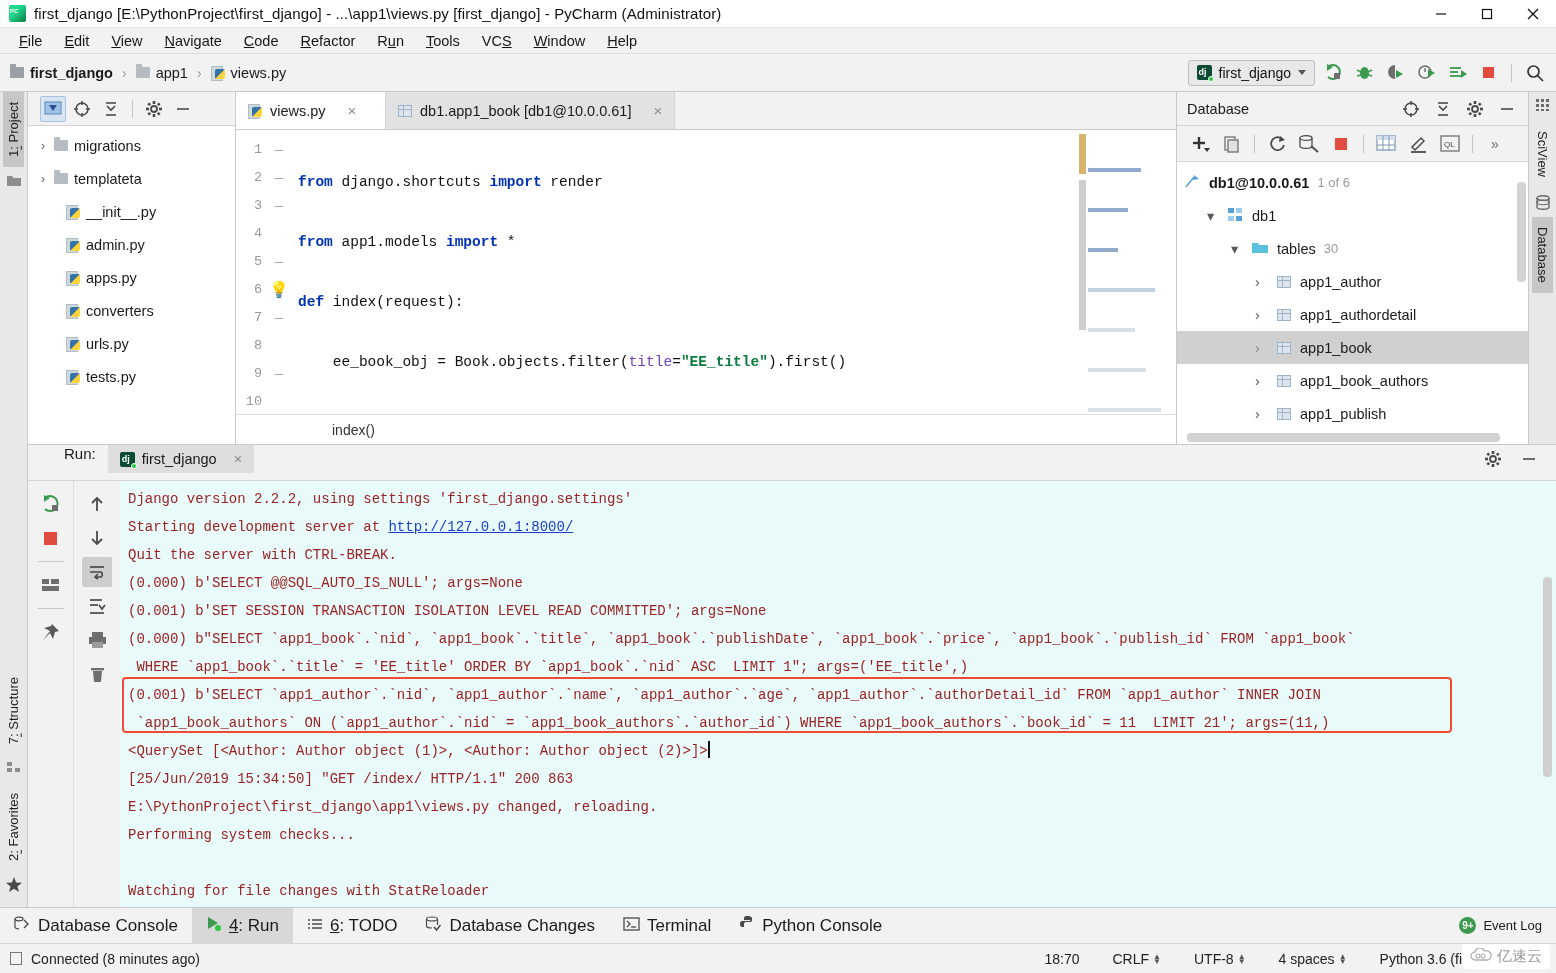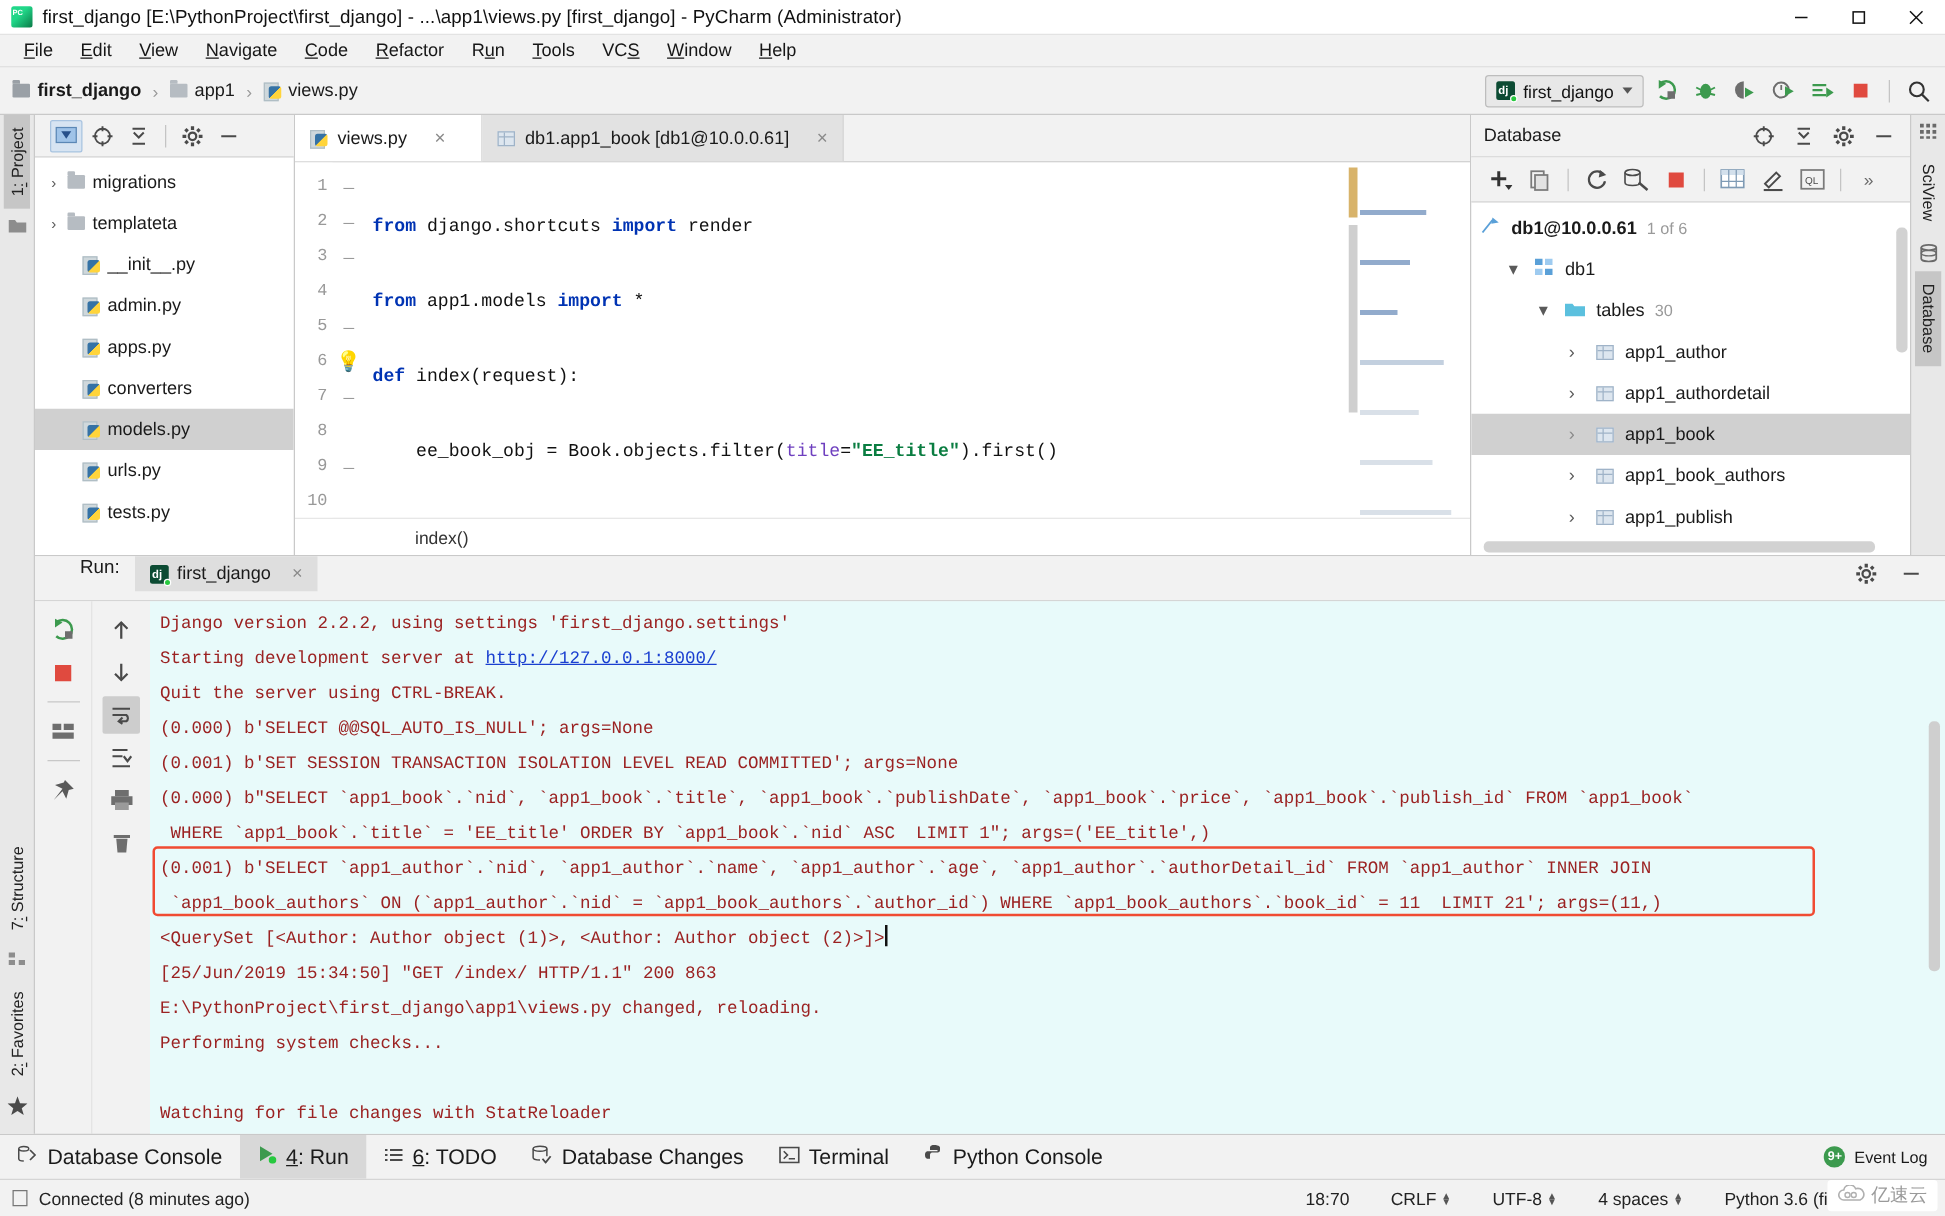--- a/index.html
+++ b/index.html
@@ -413,25 +413,20 @@
             </div>
             <div class="trow">
               <span class="tindent"></span>
               <span class="ic-py"></span>
               <span class="tlabel">apps.py</span>
             </div>
             <div class="trow">
               <span class="tindent"></span>
               <span class="ic-py"></span>
               <span class="tlabel">converters</span>
-            </div>
-            <div class="trow sel">
-              <span class="tindent"></span>
-              <span class="ic-py"></span>
-              <span class="tlabel">models.py</span>
             </div>
             <div class="trow">
               <span class="tindent"></span>
               <span class="ic-py"></span>
               <span class="tlabel">urls.py</span>
             </div>
             <div class="trow">
               <span class="tindent"></span>
               <span class="ic-py"></span>
               <span class="tlabel">tests.py</span>
@@ -797,21 +792,21 @@
             <div class="rt">
               <svg width="17" height="18">
                   <rect x="2" y="3" width="13" height="2.4" fill="#6e6e6e"></rect>
                   <path d="M4 6h9l-1 11H5z" fill="#6e6e6e"></path>
                 </svg>
             </div>
           </div>
           <div class="console">
             <div class="ln">Django version 2.2.2, using settings 'first_django.settings'</div>
             <div class="ln"><span>Starting development server at </span><a href="#">http://127.0.0.1:8000/</a></div>
-            <div class="ln">Quit the server using CTRL-BREAK.</div>
+            <div class="ln">Quit the server with CTRL-BREAK.</div>
             <div class="ln">(0.000) b'SELECT @@SQL_AUTO_IS_NULL'; args=None</div>
             <div class="ln">(0.001) b'SET SESSION TRANSACTION ISOLATION LEVEL READ COMMITTED'; args=None</div>
             <div class="ln">(0.000) b"SELECT `app1_book`.`nid`, `app1_book`.`title`, `app1_book`.`publishDate`, `app1_book`.`price`, `app1_book`.`publish_id` FROM `app1_book`</div>
             <div class="ln"> WHERE `app1_book`.`title` = 'EE_title' ORDER BY `app1_book`.`nid` ASC  LIMIT 1"; args=('EE_title',)</div>
             <div class="ln">(0.001) b'SELECT `app1_author`.`nid`, `app1_author`.`name`, `app1_author`.`age`, `app1_author`.`authorDetail_id` FROM `app1_author` INNER JOIN</div>
             <div class="ln"> `app1_book_authors` ON (`app1_author`.`nid` = `app1_book_authors`.`author_id`) WHERE `app1_book_authors`.`book_id` = 11  LIMIT 21'; args=(11,)</div>
             <div class="ln"><span>&lt;QuerySet [&lt;Author: Author object (1)&gt;, &lt;Author: Author object (2)&gt;]&gt;</span><span class="caret"></span></div>
             <div class="ln">[25/Jun/2019 15:34:50] "GET /index/ HTTP/1.1" 200 863</div>
             <div class="ln">E:\PythonProject\first_django\app1\views.py changed, reloading.</div>
             <div class="ln">Performing system checks...</div>

